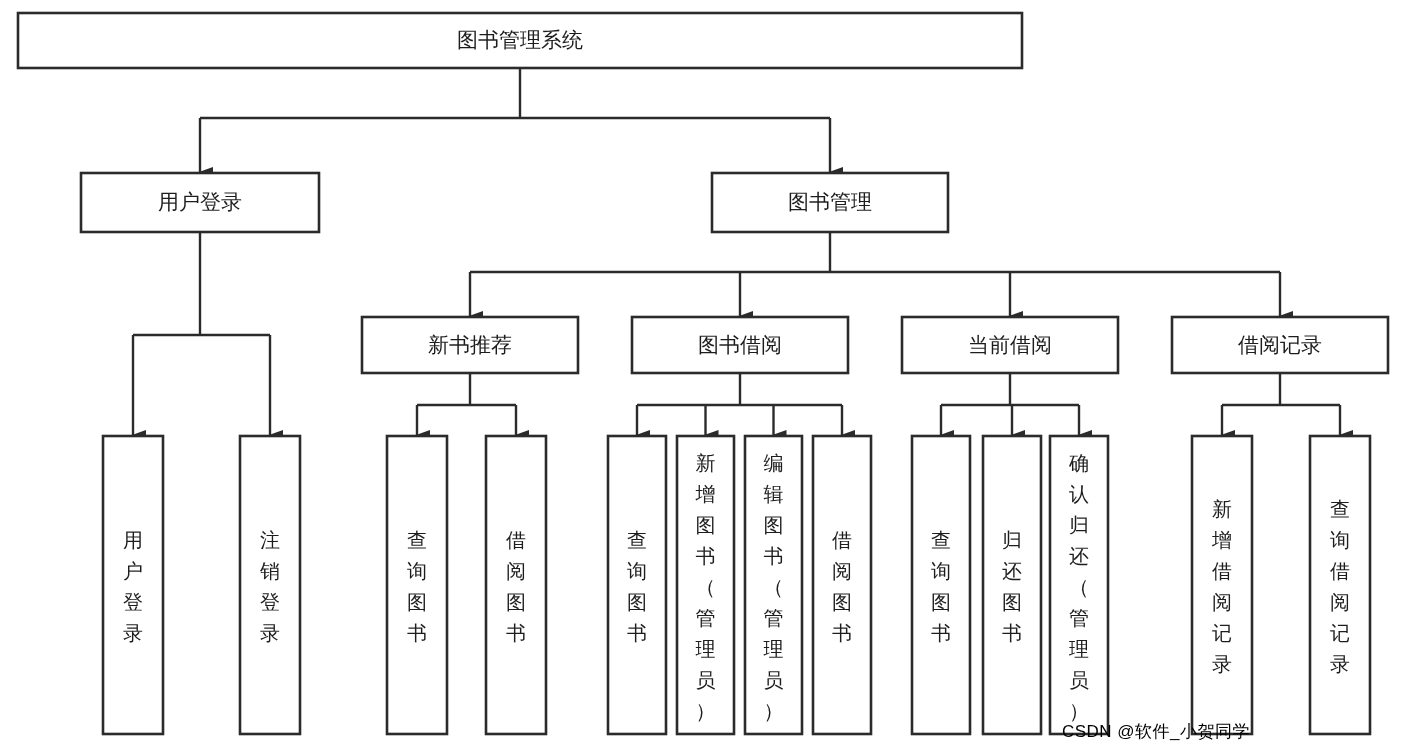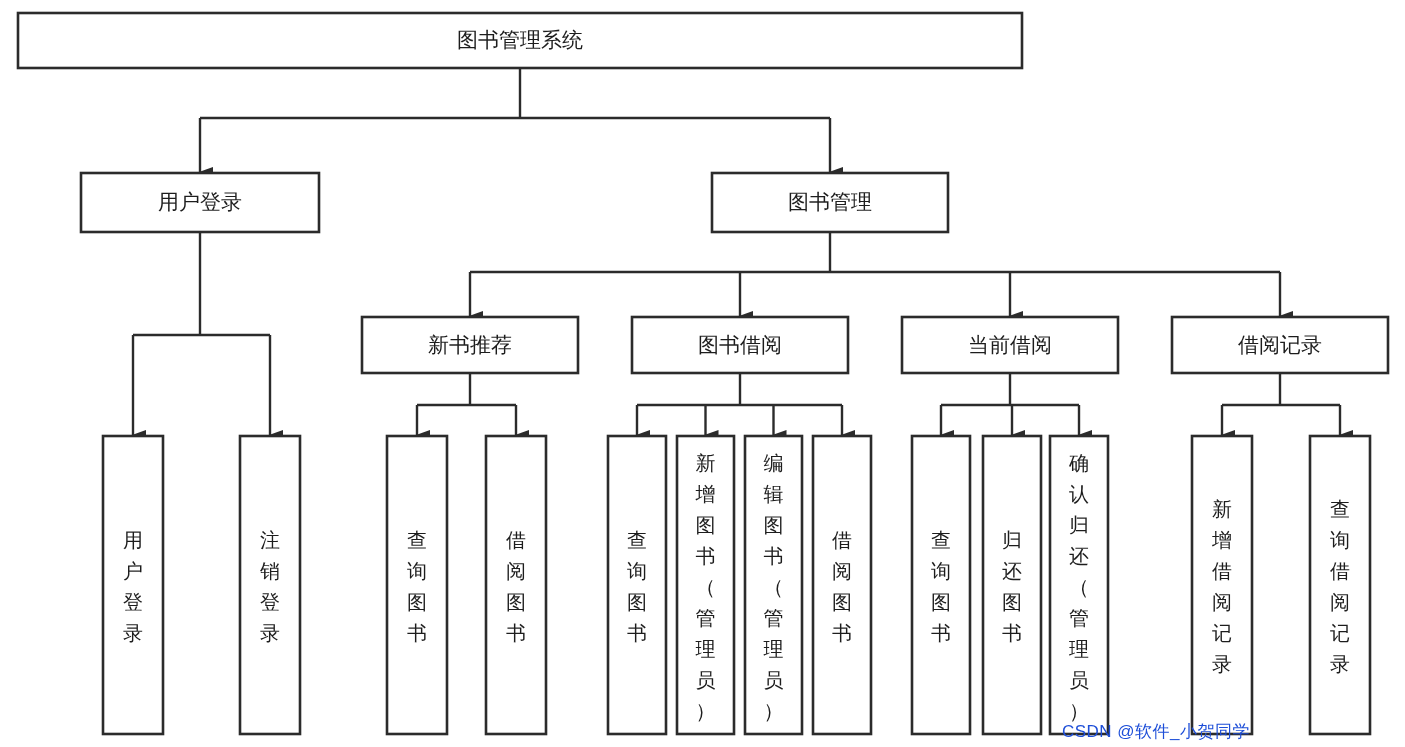--- a/index.html
+++ b/index.html
@@ -53,21 +53,21 @@
   .arrow-head {
     fill: #2b2b2b;
     stroke: none;
   }
   .watermark {
     position: absolute;
     right: 8px;
     bottom: 4px;
     font-family: "Liberation Sans", "DejaVu Sans", sans-serif;
     font-size: 17px;
-    color: #1d4ed8;
+    color: #000000;
     letter-spacing: 0.5px;
     white-space: nowrap;
     user-select: none;
   }
 </style>
 </head>
 <body>
 
 <div id="diagram-root">
   <svg class="tree-canvas" viewBox="0 0 1405 747" xmlns="http://www.w3.org/2000/svg">

